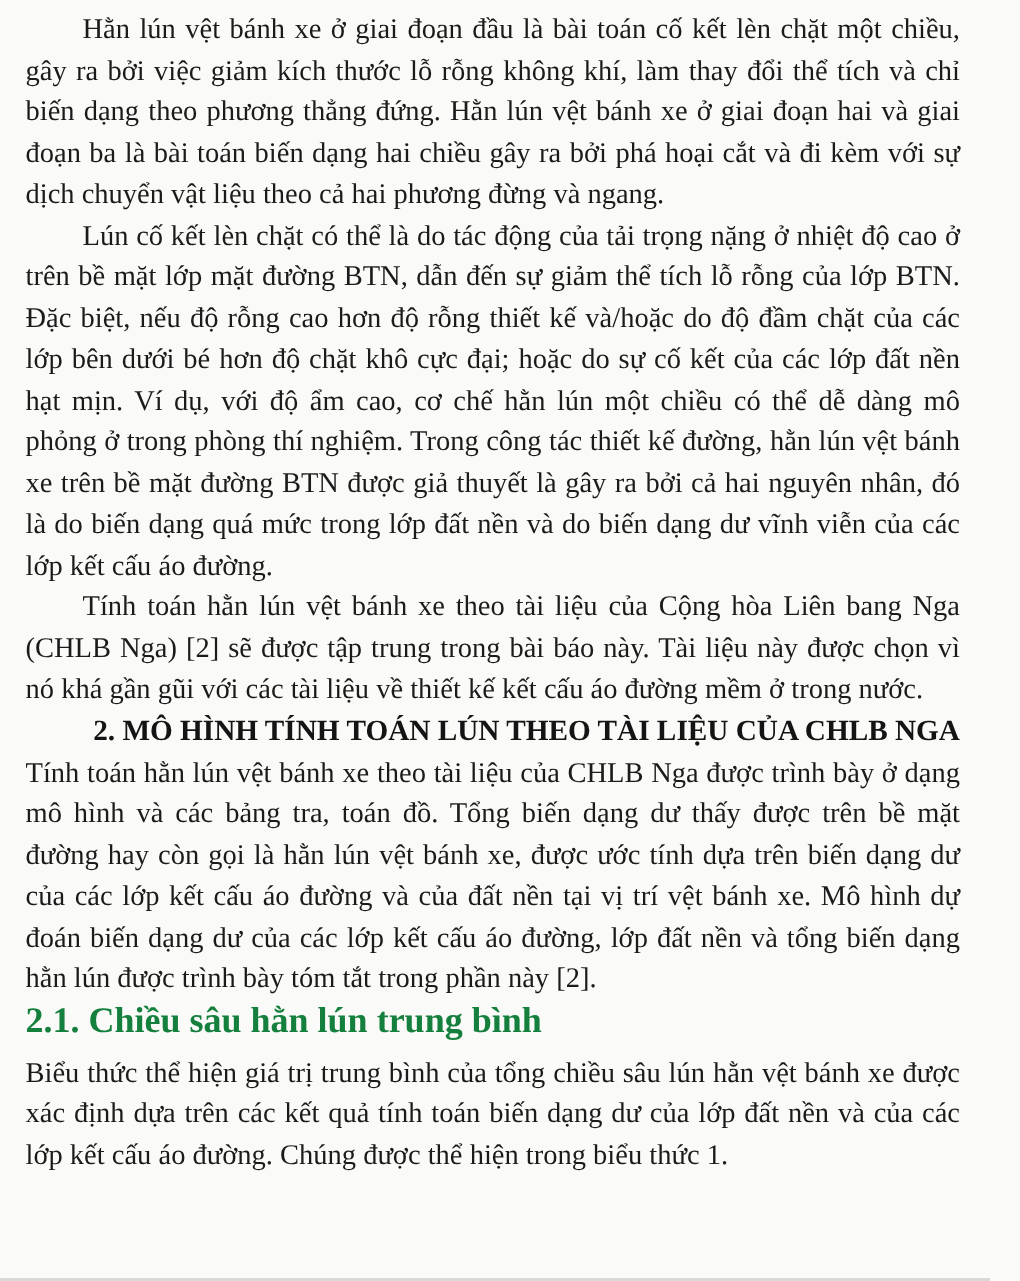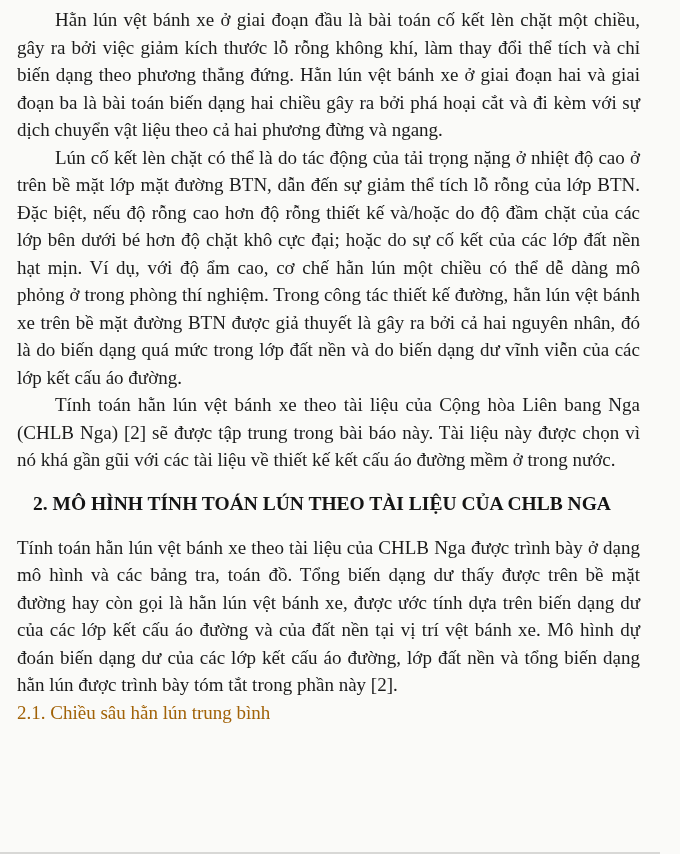--- a/index.html
+++ b/index.html
@@ -28,31 +28,31 @@
     text-indent: 38px;
   }
   .p1 { margin-bottom: 4px; }
   .p2 { margin-bottom: 8px; }
   .p3 { margin-bottom: 26px; }
   .p4 { margin-bottom: 6px; }
   h2.sec {
     font-size: 19.5px;
     line-height: 28px;
     font-weight: bold;
-    margin: 16px;
-    text-align: left;
+    margin: 0;
+    text-align: right;
     color: #141414;
   }
   h3.subsec {
-    font-size: 19px;
+    font-size: 24px;
     line-height: 28px;
-    font-weight: normal;
+    font-weight: bold;
     margin: 0 0 7px 0;
     text-align: left;
-    color: #a16207;
+    color: #15803d;
   }
   .scan-artifact {
     position: absolute;
     left: 0;
     bottom: 0;
     width: 680px;
     height: 2px;
     background: #d8d8d6;
   }
 </style>
@@ -66,16 +66,17 @@
   <p class="indent p2">Lún cố kết lèn chặt có thể là do tác động của tải trọng nặng ở nhiệt độ cao ở trên bề mặt lớp mặt đường BTN, dẫn đến sự giảm thể tích lỗ rỗng của lớp BTN. Đặc biệt, nếu độ rỗng cao hơn độ rỗng thiết kế và/hoặc do độ đầm chặt của các lớp bên dưới bé hơn độ chặt khô cực đại; hoặc do sự cố kết của các lớp đất nền hạt mịn. Ví dụ, với độ ẩm cao, cơ chế hằn lún một chiều có thể dễ dàng mô phỏng ở trong phòng thí nghiệm. Trong công tác thiết kế đường, hằn lún vệt bánh xe trên bề mặt đường BTN được giả thuyết là gây ra bởi cả hai nguyên nhân, đó là do biến dạng quá mức trong lớp đất nền và do biến dạng dư vĩnh viễn của các lớp kết cấu áo đường.</p>
 
   <p class="indent p3">Tính toán hằn lún vệt bánh xe theo tài liệu của Cộng hòa Liên bang Nga (CHLB Nga) [2] sẽ được tập trung trong bài báo này. Tài liệu này được chọn vì nó khá gần gũi với các tài liệu về thiết kế kết cấu áo đường mềm ở trong nước.</p>
 
   <h2 class="sec">2. MÔ HÌNH TÍNH TOÁN LÚN THEO TÀI LIỆU CỦA CHLB NGA</h2>
 
   <p class="p4">Tính toán hằn lún vệt bánh xe theo tài liệu của CHLB Nga được trình bày ở dạng mô hình và các bảng tra, toán đồ. Tổng biến dạng dư thấy được trên bề mặt đường hay còn gọi là hằn lún vệt bánh xe, được ước tính dựa trên biến dạng dư của các lớp kết cấu áo đường và của đất nền tại vị trí vệt bánh xe. Mô hình dự đoán biến dạng dư của các lớp kết cấu áo đường, lớp đất nền và tổng biến dạng hằn lún được trình bày tóm tắt trong phần này [2].</p>
 
   <h3 class="subsec">2.1. Chiều sâu hằn lún trung bình</h3>
 
+  <p>Biểu thức thể hiện giá trị trung bình của tổng chiều sâu lún hằn vệt bánh xe được xác định dựa trên các kết quả tính toán biến dạng dư của lớp đất nền và của các lớp kết cấu áo đường. Chúng được thể hiện trong biểu thức 1.</p>
 
   <div class="scan-artifact"></div>
 
 </div>
 
 </body></html>

